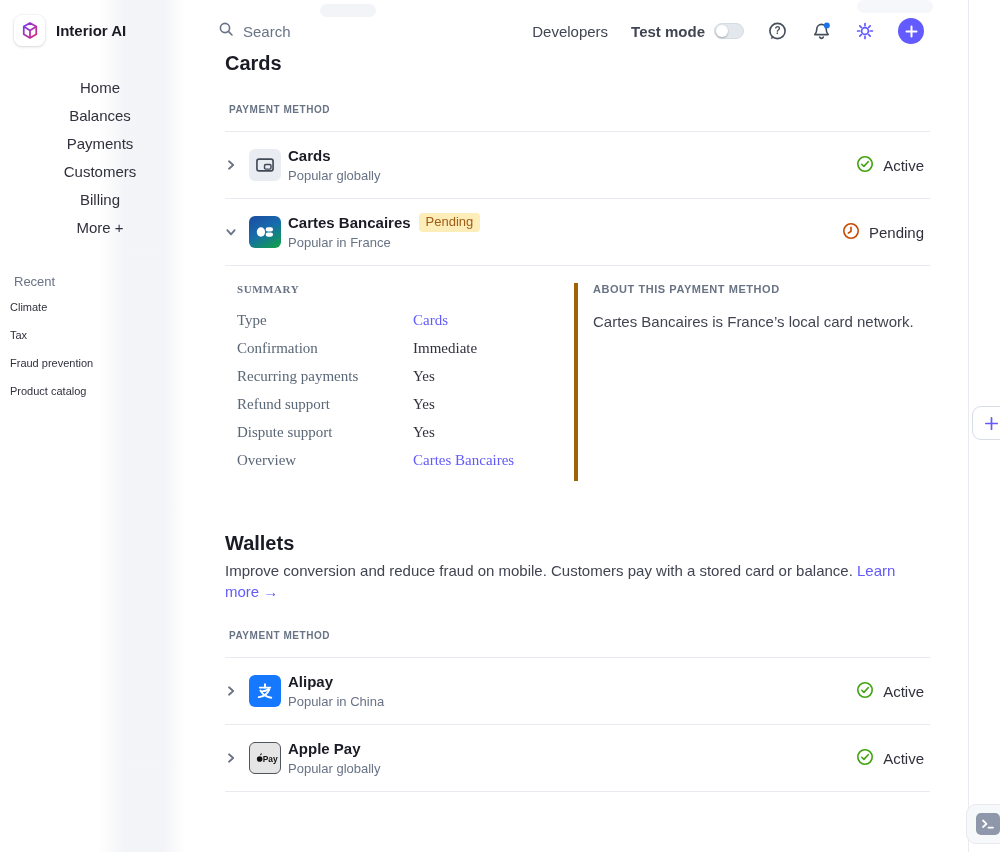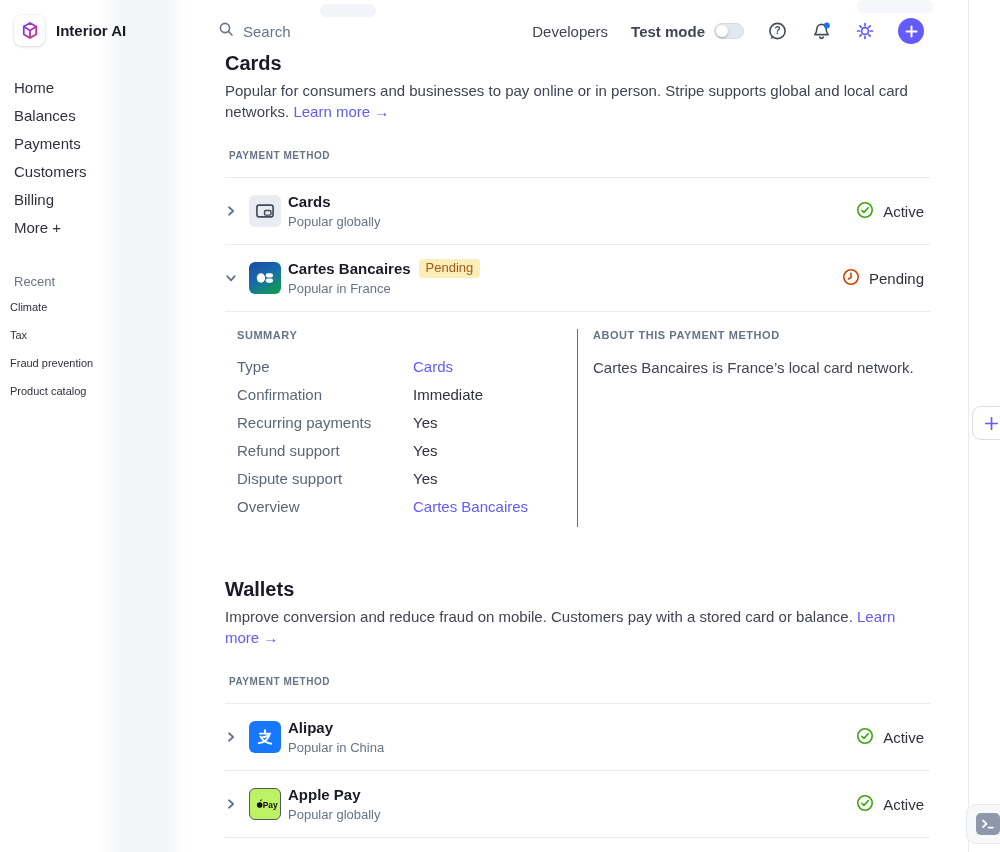--- a/index.html
+++ b/index.html
@@ -30,49 +30,49 @@
   .testmode { display:flex; align-items:center; gap:9px;text-align:right; }
   .testmode-label { font-size:15px; font-weight:600; color:#414552; }
   .toggle { width:30px; height:16px; border-radius:9px; background:#e3e8ee; border:1px solid #d5dbe3; position:relative; cursor:pointer; }
   .toggle-knob { position:absolute; left:1px; top:1px; width:12px; height:12px; border-radius:50%; background:#fff; box-shadow:0 1px 2px rgba(0,0,0,.28); }
   .icon-btn { display:flex; align-items:center; justify-content:center; cursor:pointer; }
   .add-btn { width:26px; height:26px; border-radius:50%; background:#635bff; display:flex; align-items:center; justify-content:center; cursor:pointer; }
 
   
   .sidebar { position:absolute; left:0; top:46px; width:200px; z-index:2; }
   .side-nav { padding-top:28px; }
-  .side-item { padding:4px 14px; font-size:15px; font-weight:500; color:#30313d; line-height:20px; cursor:pointer; }
+  .side-item { padding:4px 14px; font-size:15px; font-weight:500; color:#30313d; line-height:20px; cursor:pointer;text-align:center; }
   .recent-label { padding:4px 14px; margin-top:28px; font-size:13px; color:#687385; }
   .recent-item { padding:4px 10px; font-size:11px; font-weight:400; color:#30313d; line-height:20px; cursor:pointer; }
 
   
   .main { position:absolute; left:225px; top:46px; width:705px; z-index:2; }
   .section-title { margin-top:4px; font-size:20px; font-weight:700; color:#1a1b25; line-height:26px; }
   .section-desc { margin-top:5px; font-size:15px; line-height:20.5px; color:#414552; max-width:692px; }
   .learn-more { color:#625afa; font-weight:500; text-decoration:none; cursor:pointer; }
   .table-label { margin-top:28px; margin-bottom:16px; font-size:10px; font-weight:700; letter-spacing:.055em; color:#687385; text-transform:uppercase; padding-left:4px; }
   .pm-table { border-top:1px solid #e7eaee; }
   .pm-row { display:flex; align-items:center; height:67px; border-bottom:1px solid #e7eaee; cursor:pointer; }
   .pm-row--cut { align-items:flex-start; padding-top:12px; height:67px; border-bottom:none; }
   .chev { width:24px; display:flex; align-items:center; justify-content:flex-start; flex:0 0 24px; }
   .pm-icon { width:32px; height:32px; border-radius:6px; flex:0 0 32px; display:flex; align-items:center; justify-content:center; overflow:hidden; }
   .pm-icon--card { background:#e9ecf0; }
   .pm-icon--cb { background:linear-gradient(150deg,#1c4fa1 5%,#166bad 45%,#119b52 92%); }
   .pm-icon--alipay { background:#1677ff; }
-  .pm-icon--applepay { background:#bef264; border:1.2px solid #50555e; }
+  .pm-icon--applepay { background:#e5e5e5; border:1.2px solid #50555e; }
   .pm-text { margin-left:7px; }
   .pm-title-line { display:flex; align-items:center; gap:8px; }
   .pm-title { font-size:15px; font-weight:600; color:#1a1b25; line-height:18px; }
   .badge { font-size:13px; font-weight:500; color:#a05c14; background:#fcedb9; border-radius:4px; padding:1px 7px 2px; line-height:16px; }
   .pm-sub { font-size:13px; color:#687385; margin-top:3px; line-height:16px; }
   .pm-status { margin-left:auto; display:flex; align-items:center; gap:9px; font-size:15px; color:#30313d; padding-right:6px;text-align:center; }
 
   
   .details { display:flex; padding:17px 0 12px 12px; }
-  .details-col-left { width:341px; flex:0 0 341px; border-right:1px solid #a16207; }
+  .details-col-left { width:341px; flex:0 0 341px; border-right:4px solid #a16207;font-family:Liberation Serif, serif; }
   .details-col-right { padding-left:15px; flex:1; }
   .details-header { font-size:11px; font-weight:600; letter-spacing:.05em; color:#687385; text-transform:uppercase; }
   .field-list { margin-top:18px; }
   .field-row { display:flex; font-size:15px; line-height:15px; margin-bottom:13px; }
   .field-label { width:176px; flex:0 0 176px; color:#5a6776; }
   .field-value { color:#30313d; }
   .field-value.link { color:#625afa; font-weight:500; cursor:pointer; }
   .about-text { margin-top:17px; font-size:15px; color:#414552; line-height:20px; }
 
   .section--wallets { margin-top:37px; }
@@ -172,22 +172,20 @@
     <div class="recent-item">Tax</div>
     <div class="recent-item">Fraud prevention</div>
     <div class="recent-item">Product catalog</div>
   </div>
 </nav>
 
 <main class="main">
 
   <section>
     <h1 class="section-title">Cards</h1>
-    <p class="section-desc"><span>Popular for consumers and businesses to pay online or in person. Stripe supports global and local card networks.</span>
-      <a class="learn-more">Learn more →</a></p>
 
     <div class="table-label">Payment method</div>
     <div class="pm-table">
 
       <div class="pm-row">
         <span class="chev">
           <svg width="12" height="12" viewBox="0 0 12 12">
               <path d="M4 2.3 L8.2 6 L4 9.7" fill="none" stroke="#687385" stroke-width="1.8" stroke-linecap="round" stroke-linejoin="round"></path>
             </svg>
         </span>

